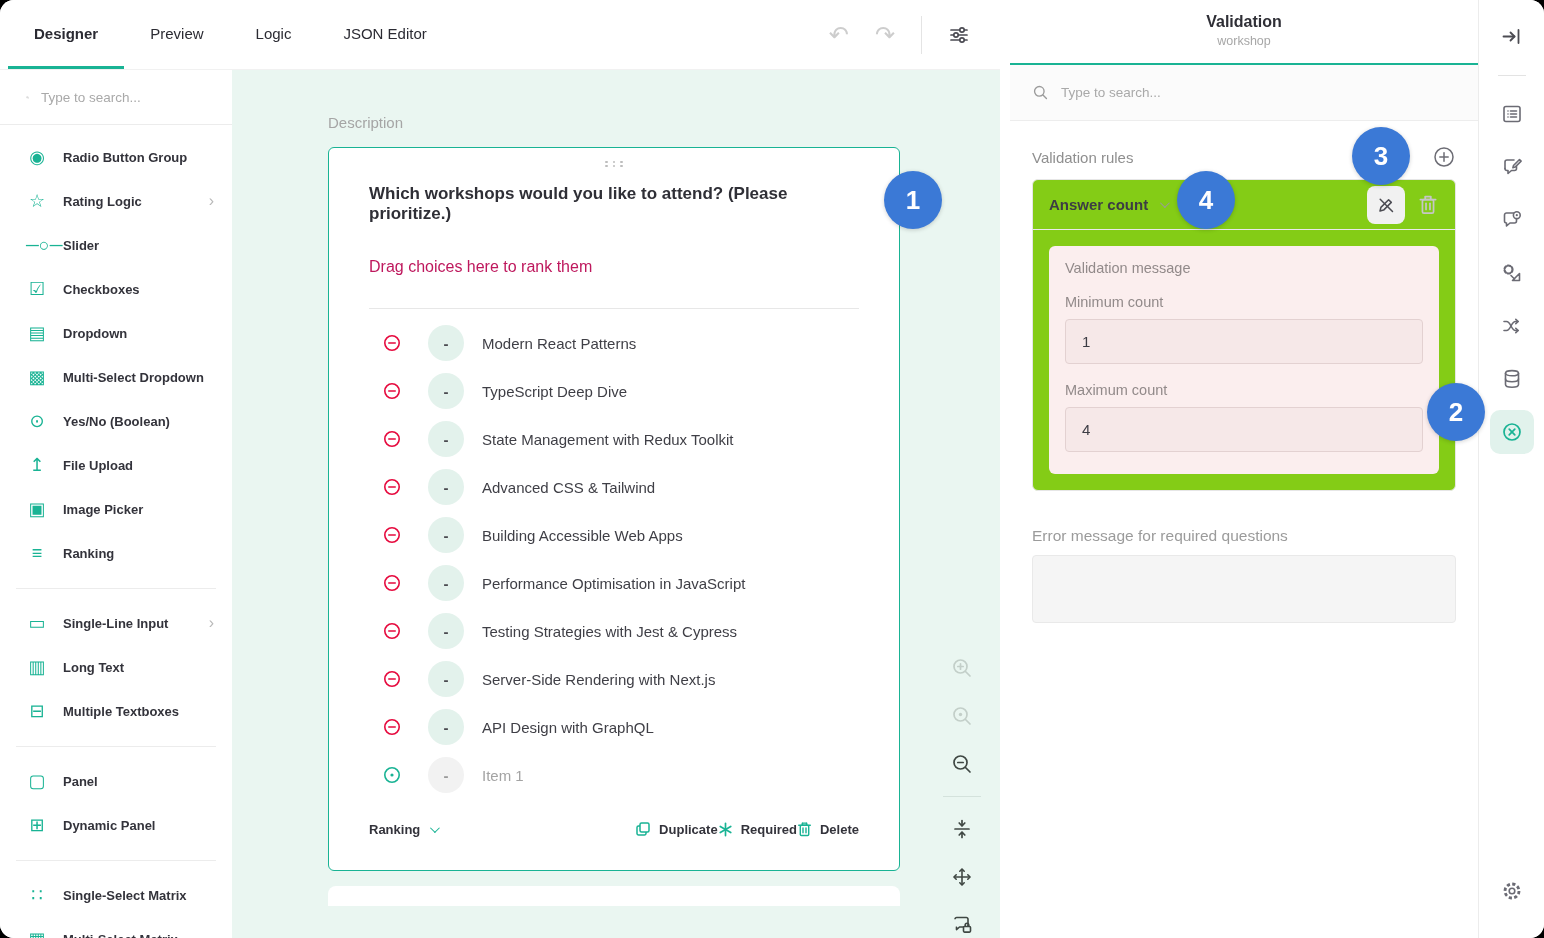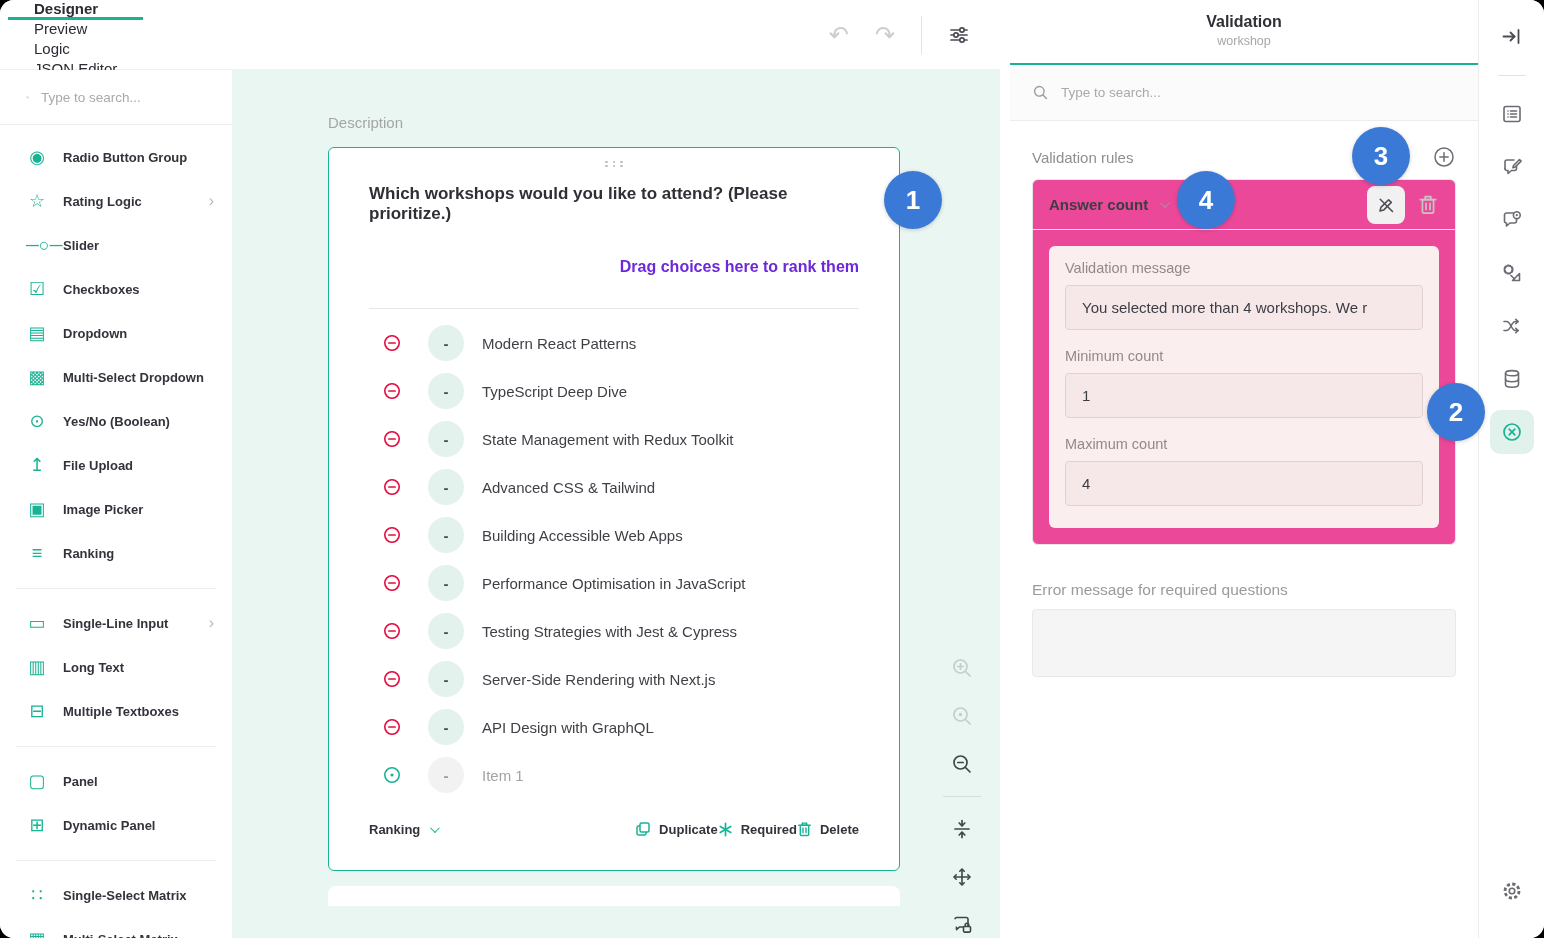--- a/index.html
+++ b/index.html
@@ -3,21 +3,21 @@
 <meta charset="utf-8">
 <style>
   * { margin:0; padding:0; box-sizing:border-box; }
   html,body { background:#000; }
   body { font-family:"Liberation Sans", sans-serif; width:1544px; height:938px; overflow:hidden; }
   .app { position:relative; width:1544px; height:938px; background:#fff; border-radius:14px; overflow:hidden; display:flex; }
 
   
   .main-col { width:1000px; display:flex; flex-direction:column; }
   .topbar { height:70px; display:flex; align-items:stretch; border-bottom:1px solid #f1f1f1; background:#fff; flex:none; }
-  .tabs { display:flex; margin-left:8px;flex-direction:column; }
+  .tabs { display:flex; margin-left:8px; }
   .tab { display:flex; align-items:center; padding:0 26px; font-size:15px; color:#2b2b33; cursor:pointer; border-bottom:3px solid transparent; }
   .tab.active { font-weight:700; border-bottom-color:#19b394; }
   .topbar-right { margin-left:auto; display:flex; align-items:center; gap:26px; padding-right:30px; }
   .icon-btn { background:none; border:none; cursor:pointer; display:flex; align-items:center; justify-content:center; }
   .undo-glyph { font-size:24px; color:#cdcdcd; line-height:1; }
   .vdivider { width:1px; height:38px; background:#e4e4e4; }
 
   .body-row { flex:1; display:flex; min-height:0; }
 
   
@@ -35,21 +35,21 @@
 
   
   .canvas { flex:1; background:#eaf6f1; position:relative; overflow:hidden; }
   .page-head { padding:34px 0 0 96px; }
   .page-title { font-size:24px; font-weight:700; color:#3c3c44; }
   .page-desc { margin-top:10px; font-size:15px; color:#a5a5a5; }
   .question-card { position:relative; margin:16px 0 0 96px; width:572px; height:724px; background:#fff; border:1.5px solid #19b394; border-radius:6px; padding:10px 40px 18px; }
   .drag-dots { width:22px; height:8px; margin:2px auto 0; display:grid; grid-template-columns:repeat(3,1fr); grid-template-rows:repeat(2,1fr); justify-items:center; align-items:center; cursor:grab; }
   .drag-dots i { width:2.6px; height:2.6px; border-radius:50%; background:#bdbdbd; }
   .q-title { margin-top:16px; font-size:17px; font-weight:700; color:#2f2f36; }
-  .q-placeholder { margin-top:34px; text-align:right; font-size:16px; color:#6d28d9;font-weight:bold; }
+  .q-placeholder { margin-top:34px; text-align:left; font-size:16px; color:#be185d; }
   .q-divider { margin-top:32px; border:none; border-top:1px solid #e7e7e7; }
   .choices { margin-top:10px; }
   .choice-row { display:flex; align-items:center; height:48px; gap:0; }
   .remove-btn, .add-btn { background:none; border:none; cursor:pointer; width:18px; height:18px; margin-left:14px; flex:none; display:flex; align-items:center; justify-content:center; }
   .rank-circle { width:36px; height:36px; border-radius:50%; background:#e3f2ec; margin-left:27px; flex:none; display:flex; align-items:center; justify-content:center; font-size:15px; font-weight:700; color:#4a4a50; }
   .choice-label { margin-left:18px; font-size:15px; color:#3f3f46; }
   .add-row .rank-circle { background:#f2f2f2; color:#9a9a9a; }
   .add-row .choice-label { color:#a3a3a3; }
   .q-footer { margin-top:22px; display:flex; align-items:center; }
   .type-dd { display:flex; align-items:center; gap:10px; background:none; border:none; cursor:pointer; font-family:"Liberation Sans",sans-serif; }
@@ -77,21 +77,21 @@
   .prop-panel { width:468px; flex:none; margin-left:10px; background:#fff; display:flex; flex-direction:column; overflow:hidden; }
   .prop-head { height:65px; flex:none; text-align:center; border-bottom:2px solid #19b394; padding-top:13px; }
   .prop-title { font-size:16px; font-weight:700; color:#2f2f36; }
   .prop-sub { margin-top:3px; font-size:12.5px; color:#a7a7a7; }
   .prop-search { height:56px; flex:none; display:flex; align-items:center; gap:12px; padding:0 22px; background:#fbfbfb; border-bottom:1px solid #ededed; }
   .prop-search input { border:none; outline:none; flex:1; font-size:13.5px; color:#3d3d47; background:transparent; font-family:"Liberation Sans",sans-serif; }
   .prop-search input::placeholder { color:#a9a9a9; }
   .prop-body { flex:1; padding:24px 22px 0; overflow:hidden; }
   .rules-head { display:flex; align-items:center; justify-content:space-between;gap:32px; }
   .rules-label { font-size:15px; color:#8f8f8f; }
-  .rule-card { margin-top:10px; border:1px solid #e6e6e6; border-radius:6px; background:#ec4899; }
+  .rule-card { margin-top:10px; border:1px solid #e6e6e6; border-radius:6px; background:#84cc16; }
   .rule-card-head { height:50px; display:flex; align-items:center; padding:0 10px 0 16px; border-bottom:1px solid #e9e9e9; }
   .rule-type { display:flex; align-items:center; gap:12px; background:none; border:none; cursor:pointer; font-family:"Liberation Sans",sans-serif; }
   .rule-type span { font-size:15px; font-weight:700; color:#3c3c44; }
   .rule-head-actions { margin-left:auto; display:flex; align-items:center; gap:6px; }
   .edit-btn { width:38px; height:38px; border:none; border-radius:8px; background:#f1f1f1; cursor:pointer; display:flex; align-items:center; justify-content:center; }
   .trash-btn { width:34px; height:38px; border:none; background:none; cursor:pointer; display:flex; align-items:center; justify-content:center; }
   .rule-card-body { padding:16px; }
   .pink-box { background:#fbeeee; border-radius:6px; padding:14px 16px 20px; }
   .vfield { margin-bottom:18px; }
   .vfield:last-child { margin-bottom:2px; }
@@ -570,24 +570,20 @@
           </div>
         </div>
         <div class="rule-card-body">
           <div class="pink-box">
 
               <div class="vfield">
                 <div class="vlabel-row">
                   <span class="vlabel">Validation message</span>
                   <span class="help-icon" style="visibility: hidden;"></span>
                 </div>
-                <div class="vinput text">
-                  <span class="vvalue">You selected more than 4 workshops. We r</span>
-                  <i class="chev dark selchev" style="visibility: hidden;"></i>
-                </div>
               </div>
 
               <div class="vfield">
                 <div class="vlabel-row">
                   <span class="vlabel">Minimum count</span>
                   <span class="help-icon" style="visibility: hidden;"></span>
                 </div>
                 <div class="vinput text">
                   <span class="vvalue">1</span>
                   <i class="chev dark selchev" style="visibility: hidden;"></i>

